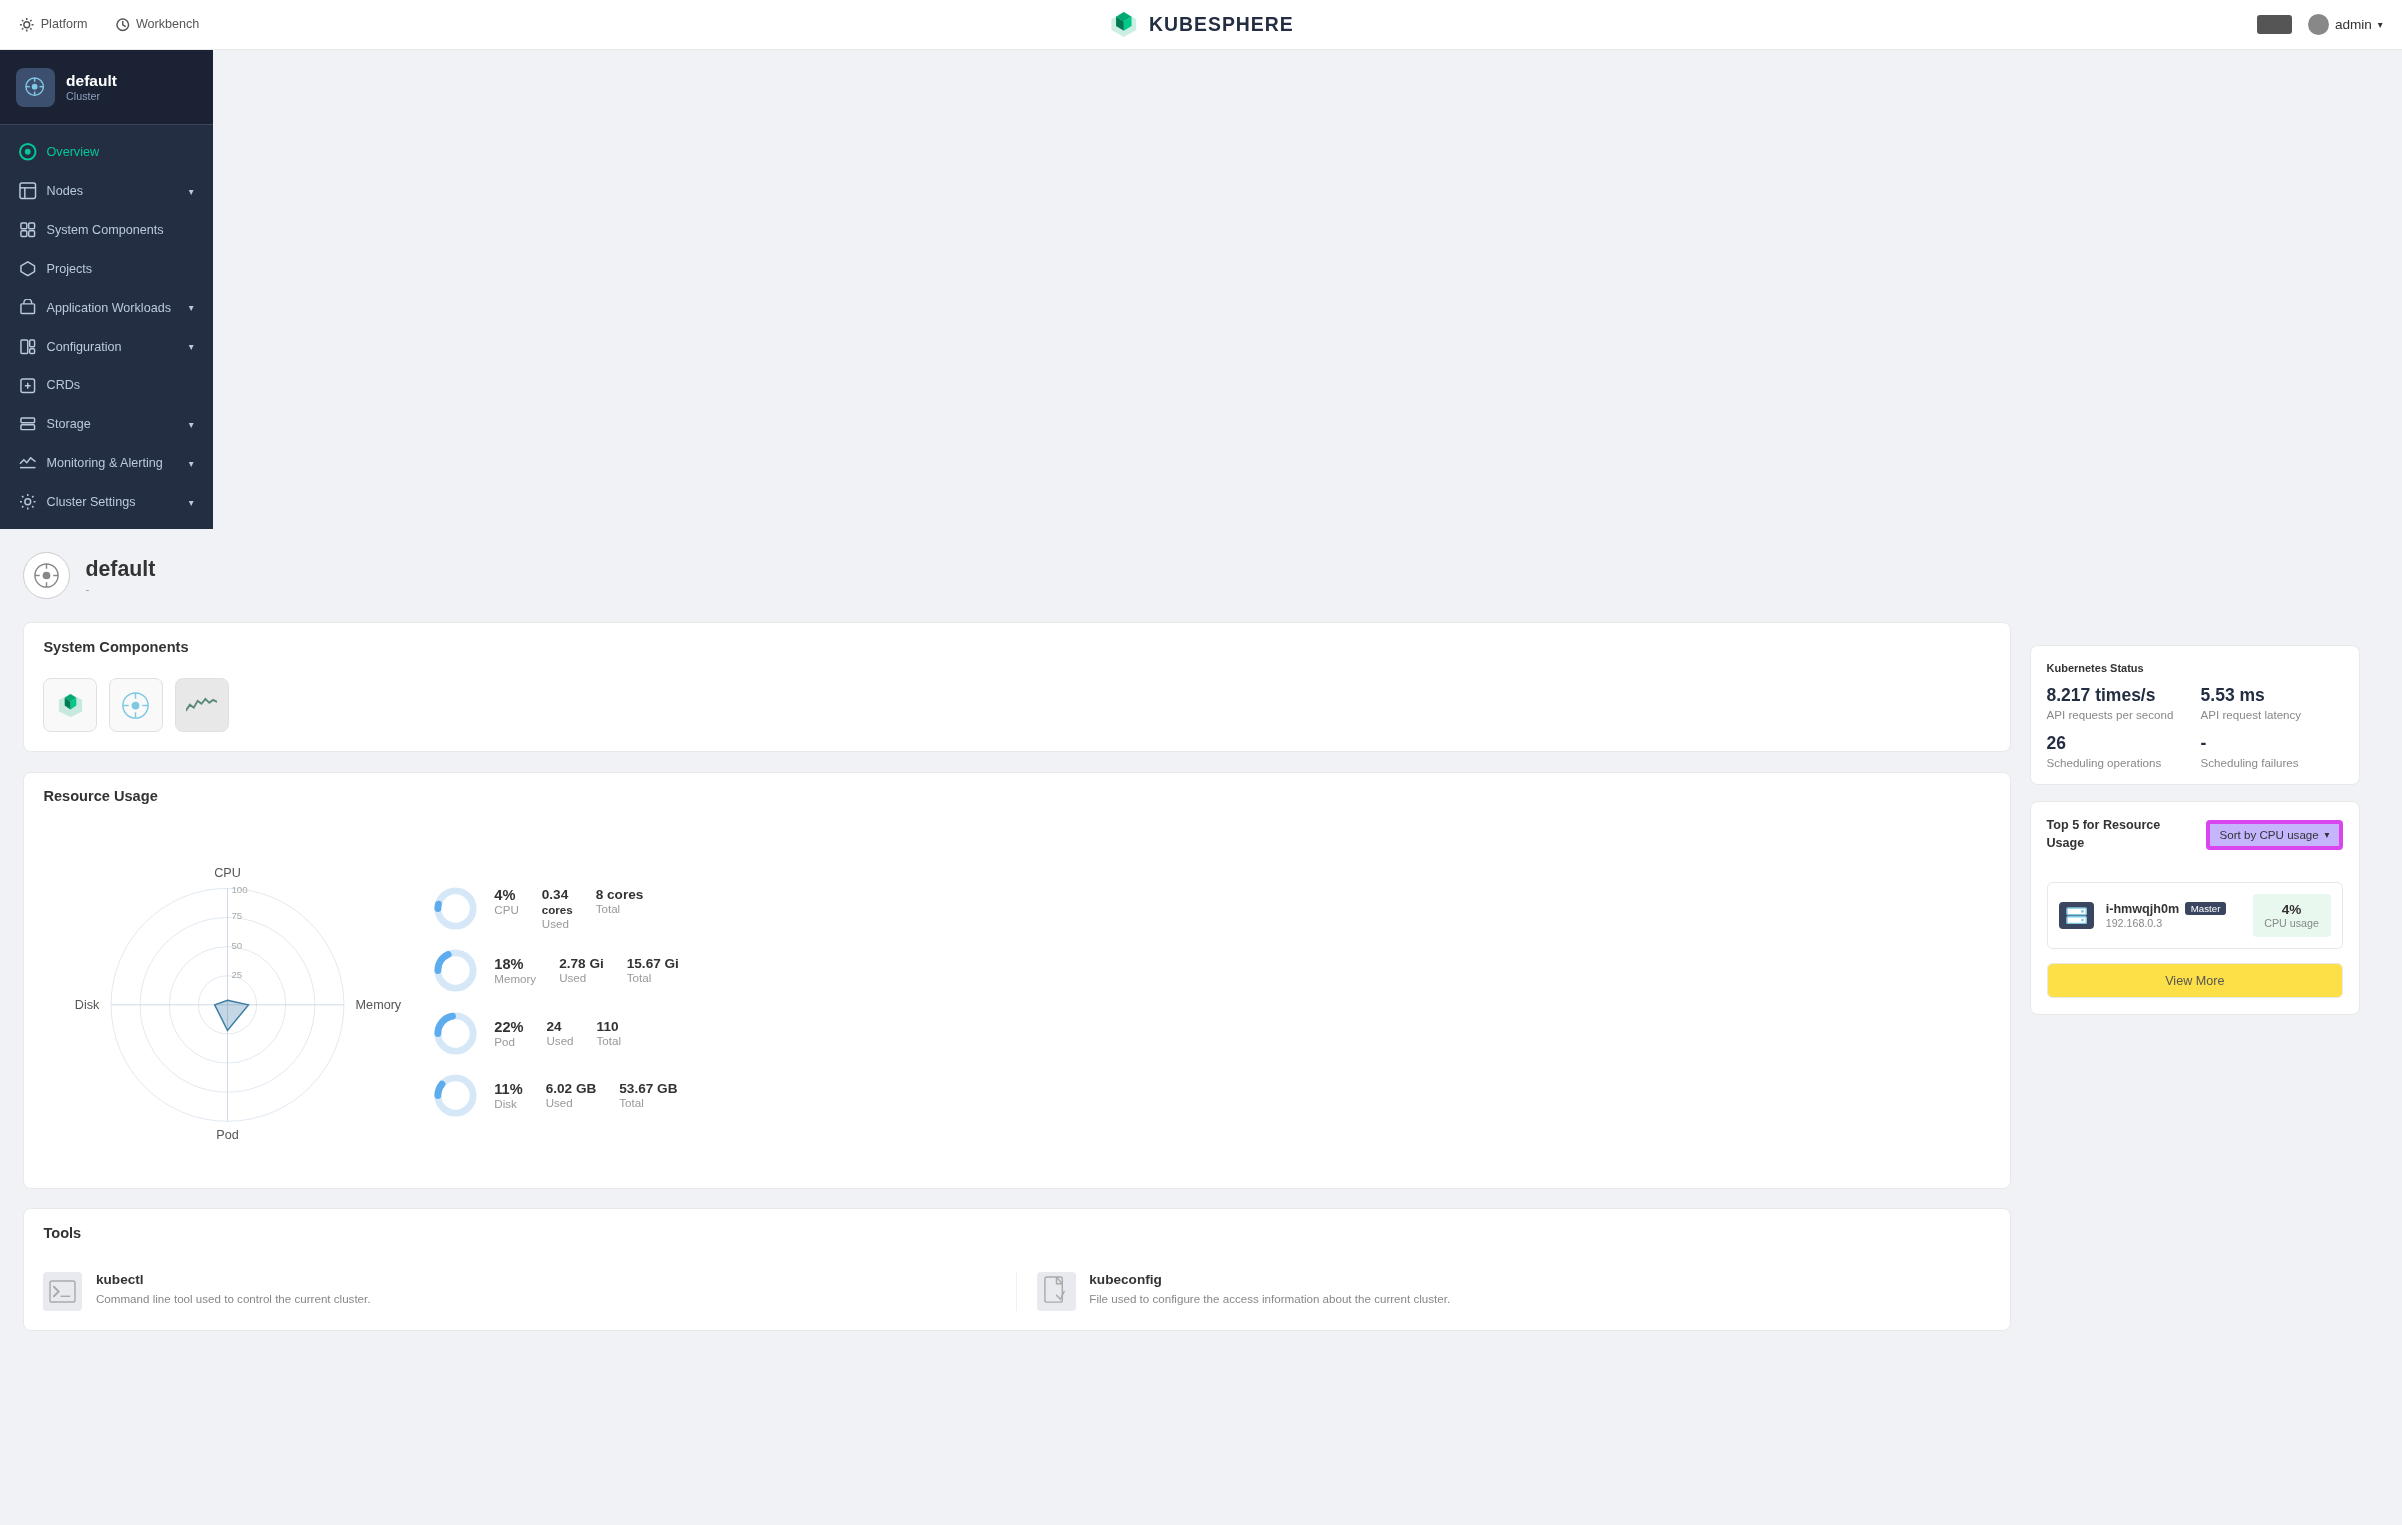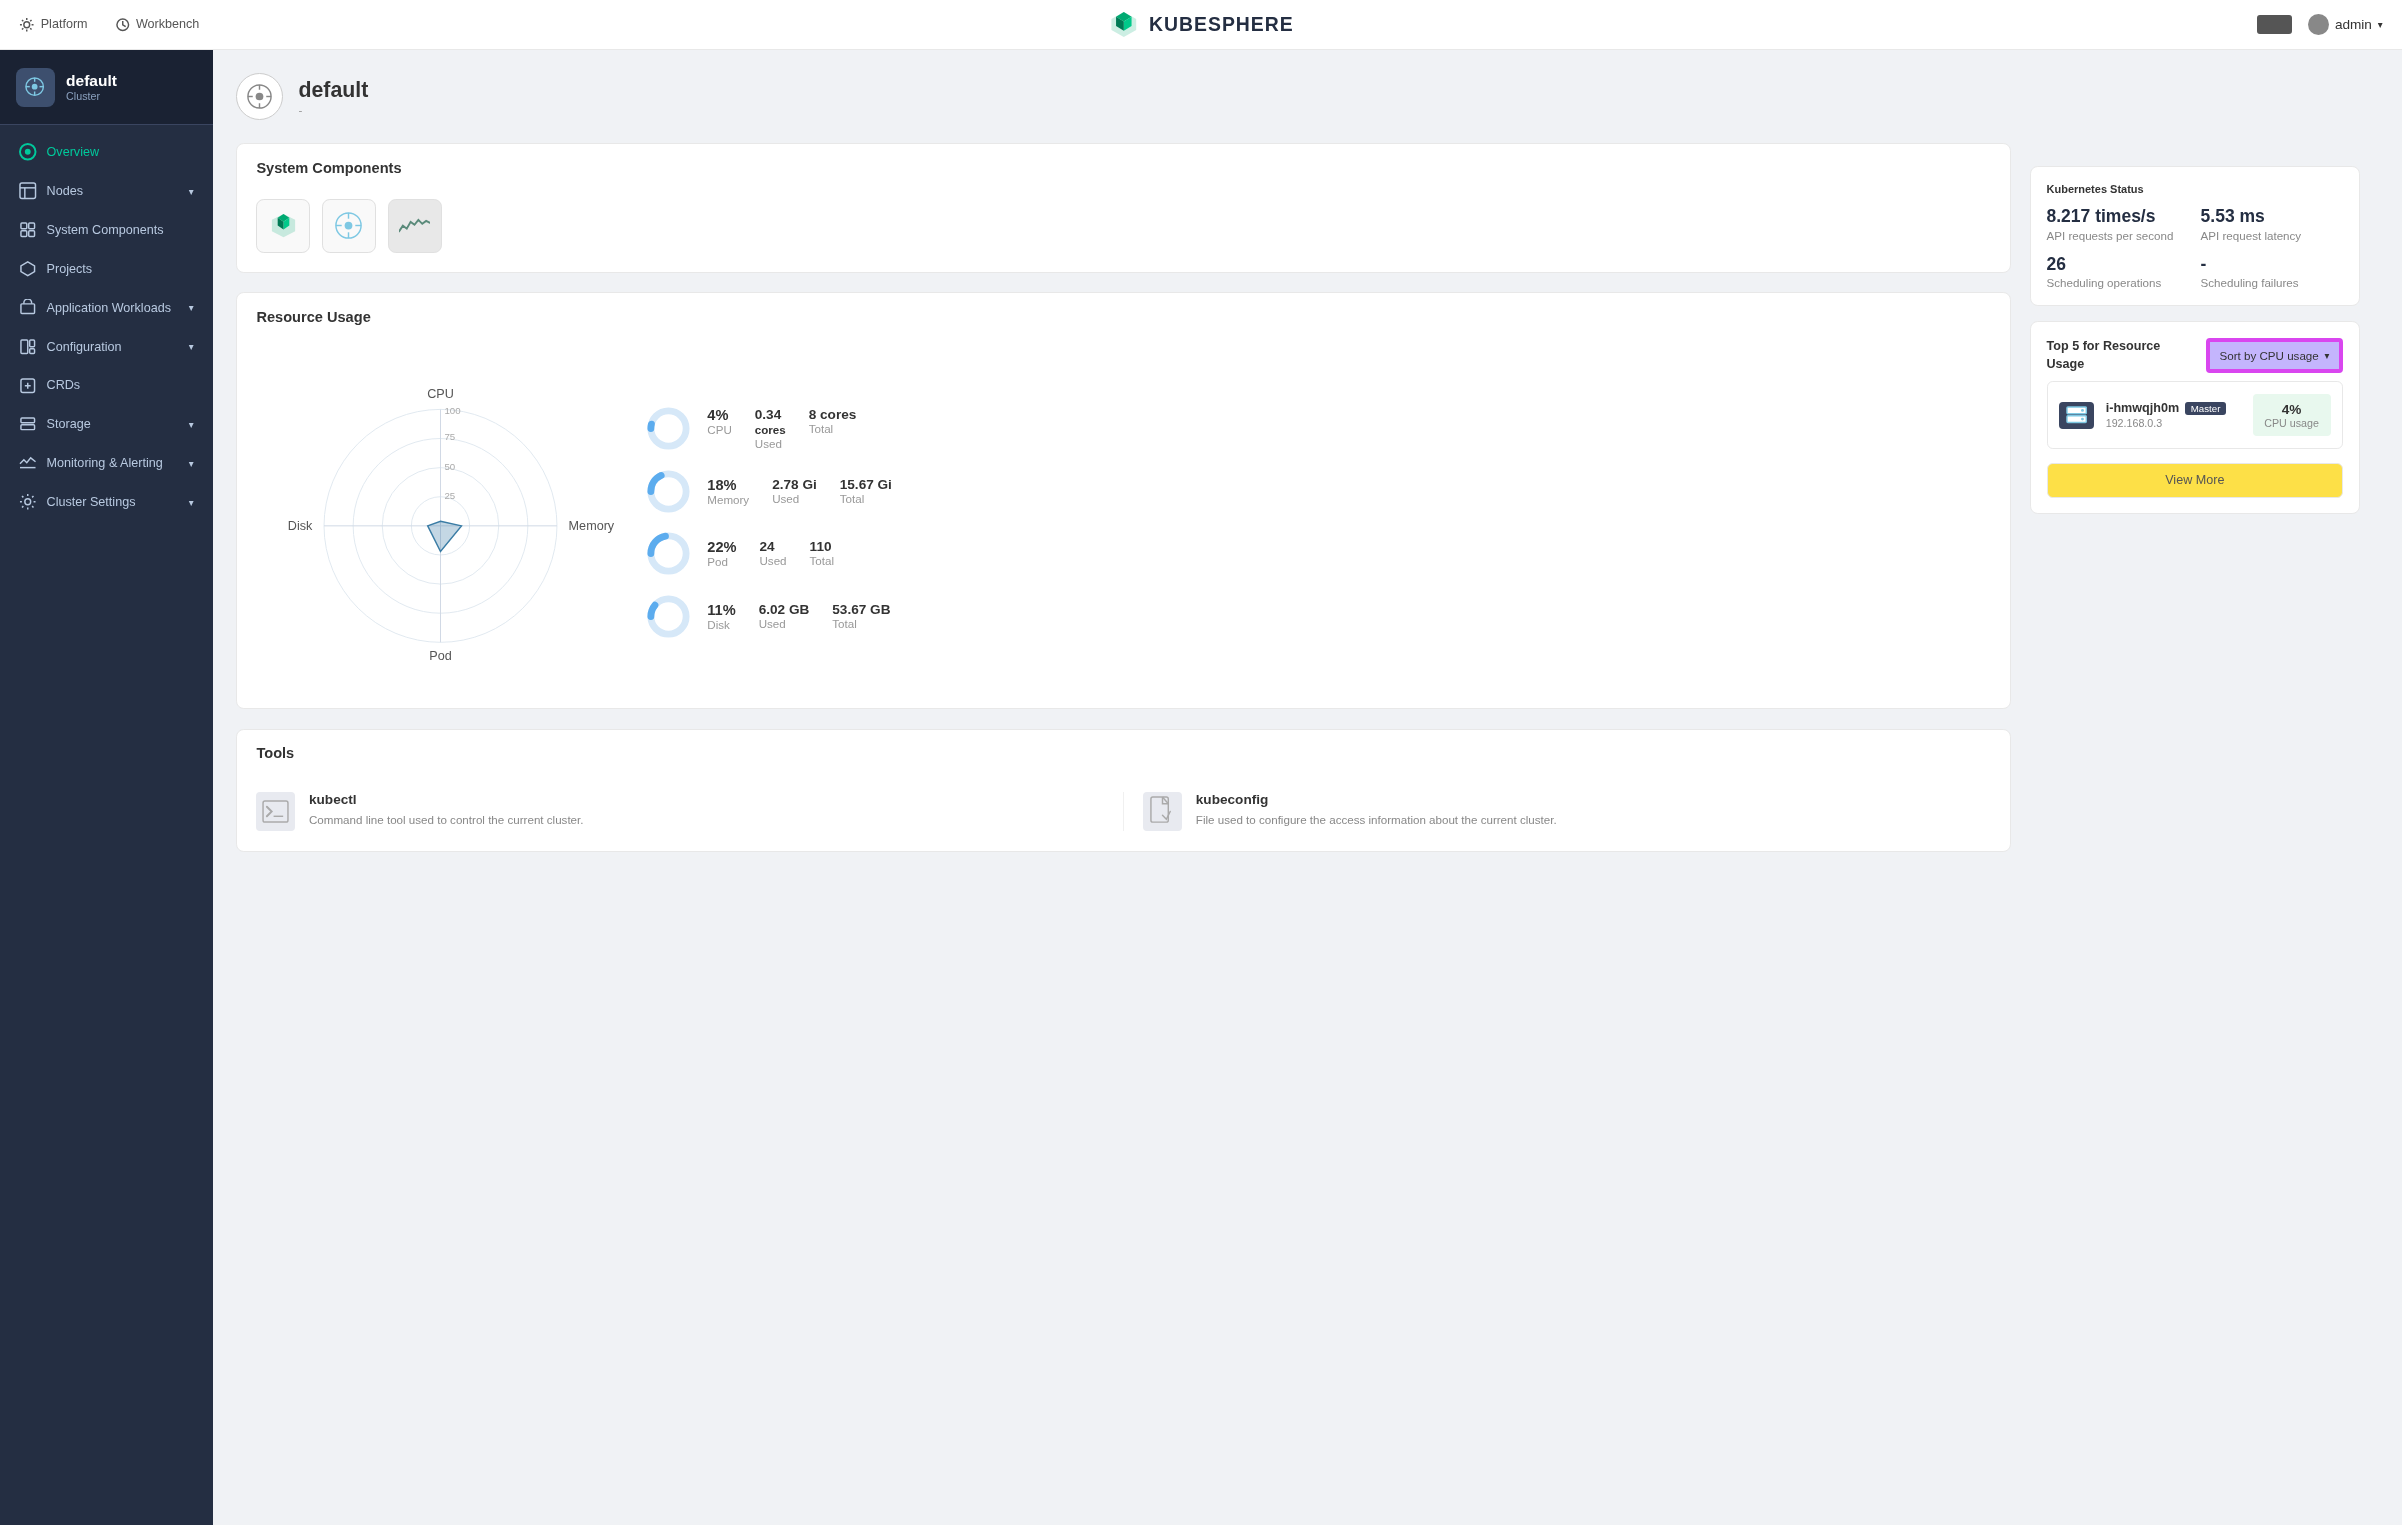--- a/index.html
+++ b/index.html
@@ -15,21 +15,21 @@
     .topnav-brand { position: absolute; left: 50%; transform: translateX(-50%); display: flex; align-items: center; gap: 9.7px; }
     .topnav-brand .brand-logo { width: 31px; height: 31px; }
     .topnav-brand .brand-name { font-size: 19.4px; font-weight: 600; color: #242e42; letter-spacing: 1px; }
     .topnav-right { margin-left: auto; display: flex; align-items: center; gap: 15.5px; }
     .topnav-item { display: flex; align-items: flex-start; gap: 5.8px; cursor: pointer; color: #555; font-size: 12.6px; }
     .theme-toggle { width: 35px; height: 19.4px; background: #555; border-radius: 2.9px; cursor: pointer; }
     .user-info { display: flex; align-items: center; gap: 5.8px; cursor: pointer; text-align: right; }
     .user-avatar { width: 21.3px; height: 21.3px; background: #888; border-radius: 50%; }
 
     
-    .app-layout { display: flex; margin-top: 50px; height: calc(100vh - 50px); }
+    .app-layout { display: flex; margin-top: 50px; height: calc(100vh - 50px); flex-direction: column; }
 
     
     .sidebar {
       width: 213px; background: #242e42; color: #fff;
       display: flex; flex-direction: column; flex-shrink: 0;
       overflow-y: auto;
     }
     .cluster-header {
       display: flex; align-items: center; gap: 11.6px;
       padding: 17.5px 15.5px; background: #1a2233; border-bottom: 1px solid #3a4560;
@@ -95,21 +95,21 @@
     .tool-desc { font-size: 11.6px; color: #888; line-height: 1.5; }
 
     
     .right-panel { width: 349px; flex-shrink: 0; padding: 23px 19.4px 23px 0; }
     .rp-card { background: #fff; border-radius: 7.8px; border: 1px solid #e8e8e8; margin-bottom: 15.5px; padding: 15.5px; }
     .rp-title { font-size: 11px; font-weight: 600; margin-bottom: 11.6px; }
     .k8s-stats { display: grid; grid-template-columns: 1fr 1fr; gap: 11.6px; }
     .k8s-stat .val { font-size: 17.5px; font-weight: 700; color: #242e42; }
     .k8s-stat .lbl { font-size: 11.6px; color: #888; margin-top: 1.9px; }
 
-    .nodes-header { display: flex; justify-content: space-between; margin-bottom: 8px; }
+    .nodes-header { display: flex; align-items: center; justify-content: space-between; margin-bottom: 29px; }
     .sort-dropdown {
       display: flex; align-items: center; gap: 5.8px; border: 4px solid #d946ef;
       border-radius: 3.9px; padding: 4.9px 9.7px; font-size: 11.6px; cursor: pointer; background: #c4b5fd;
     }
     .node-item { border: 1px solid #e8e8e8; border-radius: 5.8px; padding: 11.6px; margin-bottom: 9.7px; display: flex; align-items: center; gap: 11.6px; }
     .node-icon { width: 35px; height: 27px; background: #3a4560; border-radius: 3.9px; display: flex; align-items: center; justify-content: center; }
     .node-icon svg { fill: #fff; }
     .node-info { flex: 1; }
     .node-name-row { display: flex; align-items: center; gap: 5.8px; margin-bottom: 1.9px; }
     .node-name { font-size: 12.6px; font-weight: 600; }

